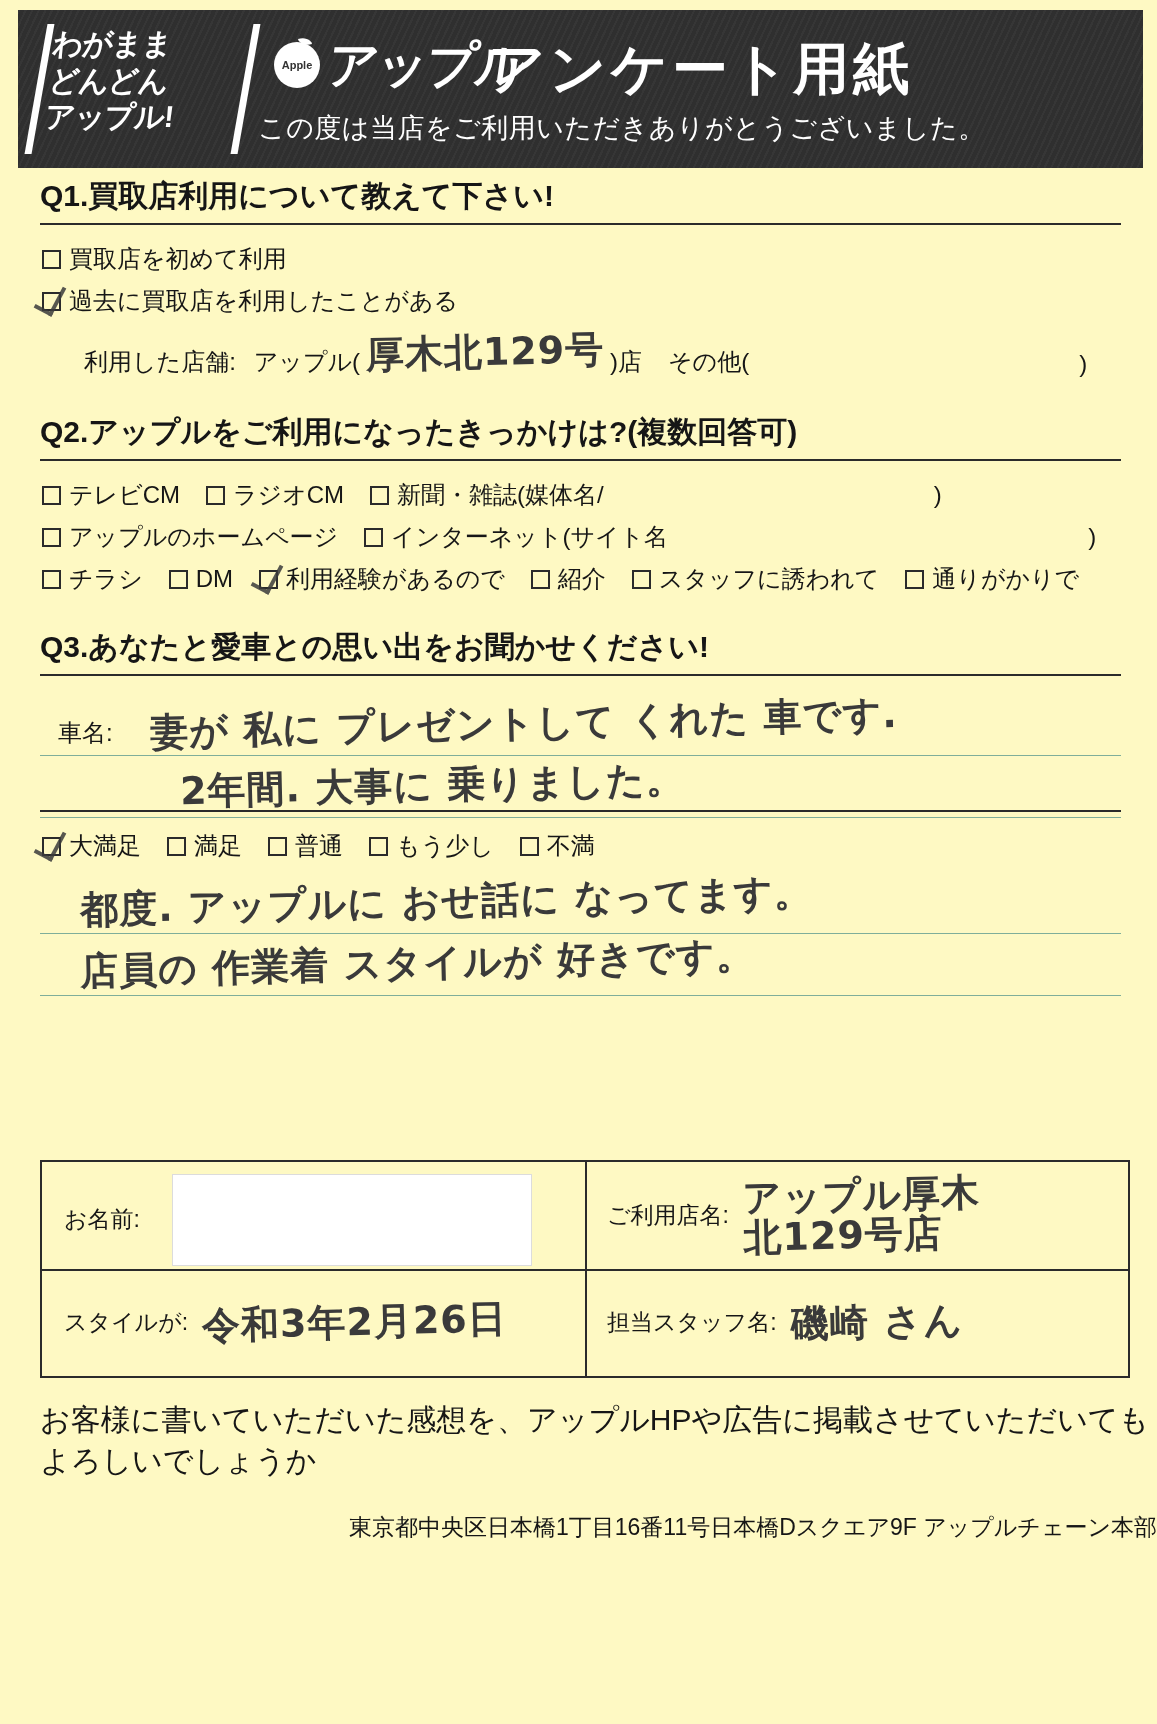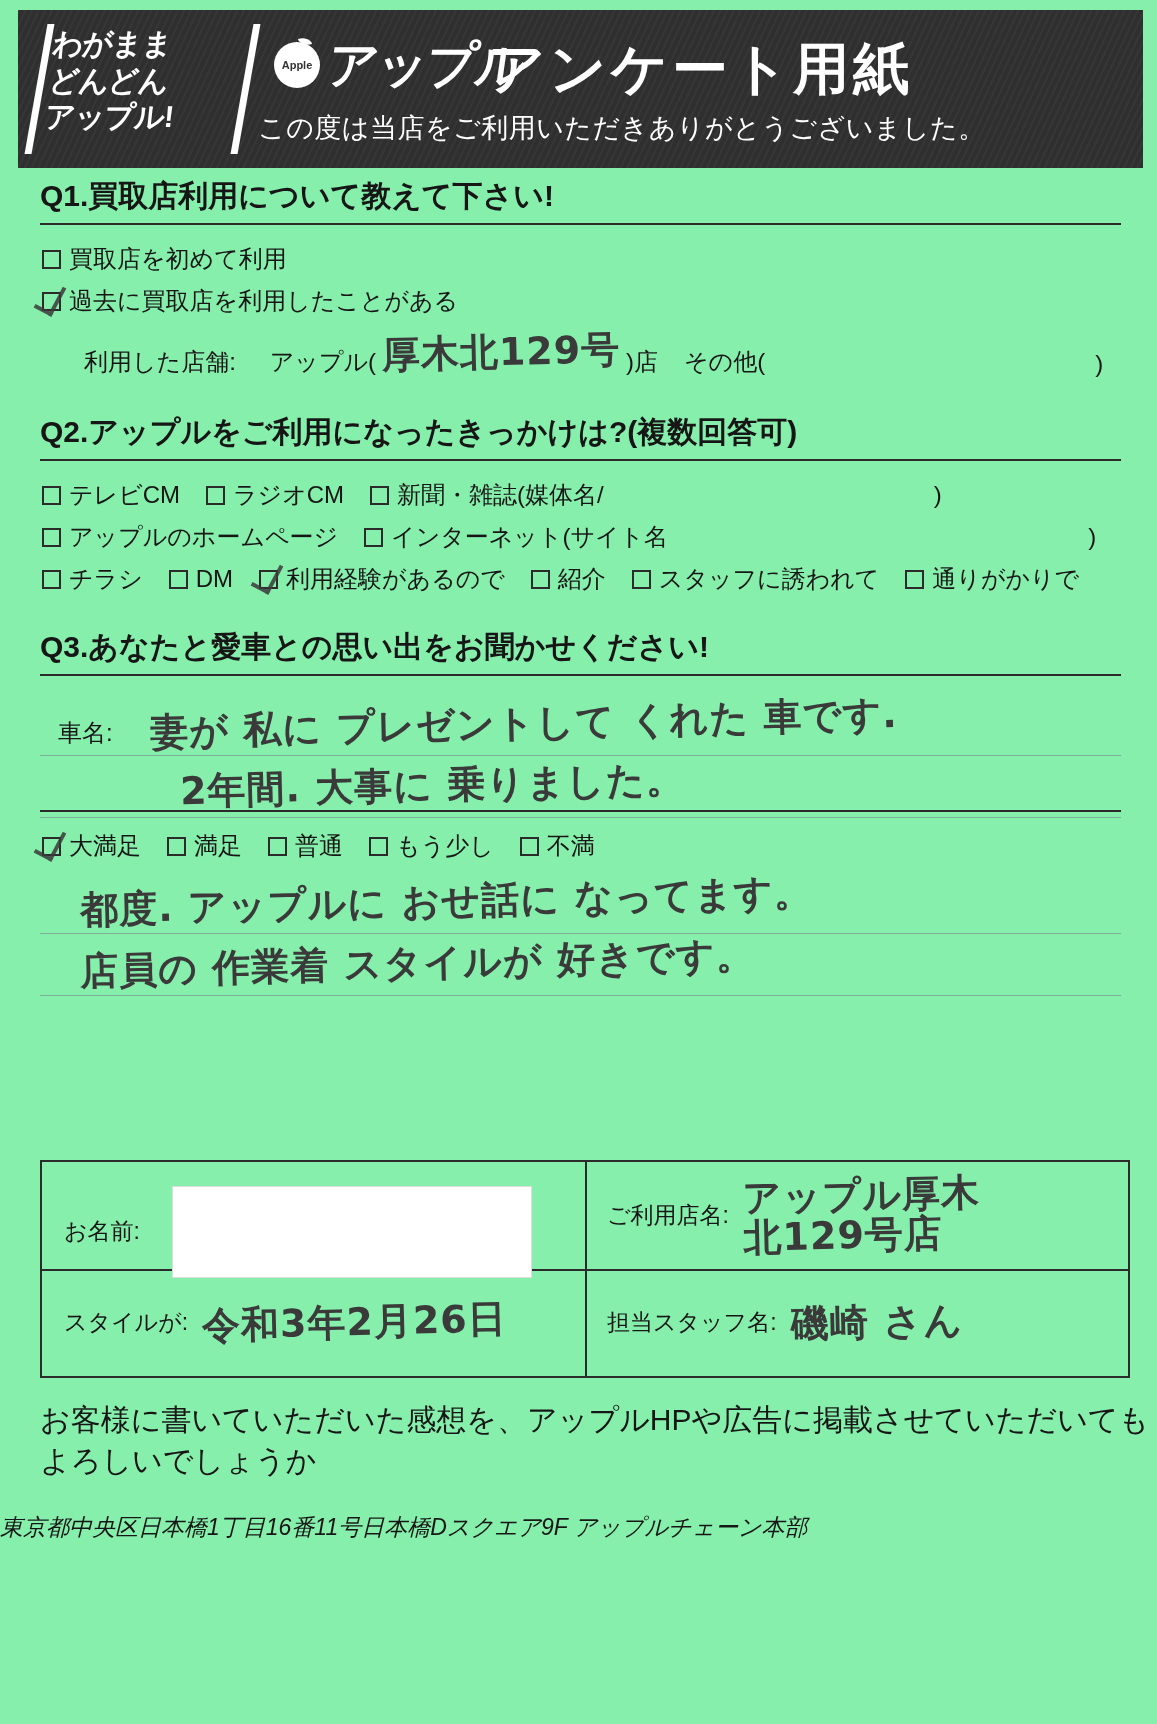--- a/index.html
+++ b/index.html
@@ -10,21 +10,21 @@
   body {
     width: 1157px; height: 1724px;
     position: relative;
     font-family: "Liberation Sans", sans-serif;
     color: #161616;
     overflow: hidden;
   }
   .page {
     position: absolute;
     inset: 0;
-    background: #86efac;
+    background: #fef9c3;
   }
 
   
   .header {
     position: absolute;
     left: 18px; top: 10px;
     width: 1125px; height: 158px;
     background: #2f2f2f;
     color: #ffffff;
     overflow: hidden;
@@ -220,21 +220,21 @@
     left: 0; right: 0; top: 50%;
     height: 2px; background: #2b2b2b;
   }
   .cell {
     position: absolute;
     font-size: 23px;
     display: flex;
     align-items: center;
   }
   .cell .lab { margin: 0 14px 0 22px; white-space: nowrap; }
-  .c-tl { left: 0; top: 16px; width: 50%; height: 50%; border-radius: 17px; }
+  .c-tl { left: 0; top: 4px; width: 50%; height: 50%; border-radius: 17px; }
   .c-tr { left: 50%; top: 0; width: 50%; height: 50%; }
   .c-bl { left: 0; top: 50%; width: 50%; height: 50%; }
   .c-br { left: 50%; top: 50%; width: 50%; height: 50%; }
   .redact {
     position: absolute;
     left: 130px; top: 8px;
     width: 360px; height: 92px;
     background: #ffffff;
     border: 1px solid #dcdcdc;
   }
@@ -258,23 +258,22 @@
     display: flex;
     align-items: center;
   }
   .footopts .note {
     font-size: 17px;
     margin-left: 8px;
   }
   .address {
     position: absolute;
     left: 0; right: 0; top: 1512px;
-    text-align: left;
+    text-align: right;
     font-size: 23px;
-    font-style: italic;
   }
 </style>
 </head>
 <body>
 
 <div class="page">
 
   <div class="header">
     <div class="hdr-bar1"></div>
     <div class="hdr-bar2"></div>
@@ -304,21 +303,21 @@
     </div>
     <div class="row">
       <span class="opt">
         <span class="box checked"></span>
         <span>過去に買取店を利用したことがある</span>
       </span>
     </div>
 
     <div class="shopline">
       <span>利用した店舗:</span>
-      <span style="margin-left:34px">アップル(</span>
+      <span style="margin-left:18px">アップル(</span>
       <span class="shopname hand hand-xl">厚木北129号</span>
       <span>)店</span>
       <span style="margin-left:26px">その他(</span>
       <span class="paren-line"></span>
       <span>)</span>
     </div>
 
     <div class="qhead" style="margin-top:34px">Q2.アップルをご利用になったきっかけは?(複数回答可)</div>
     <div class="rule"></div>
 

